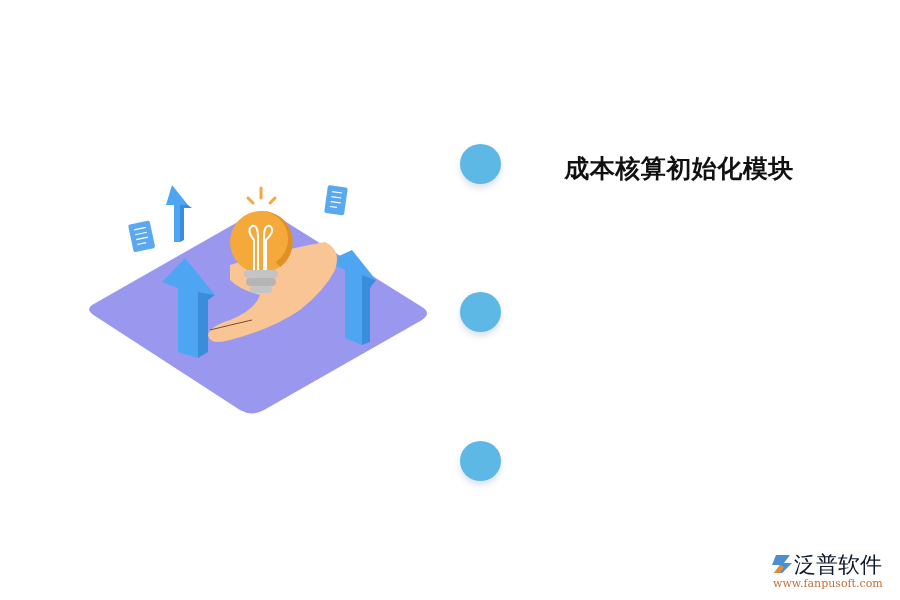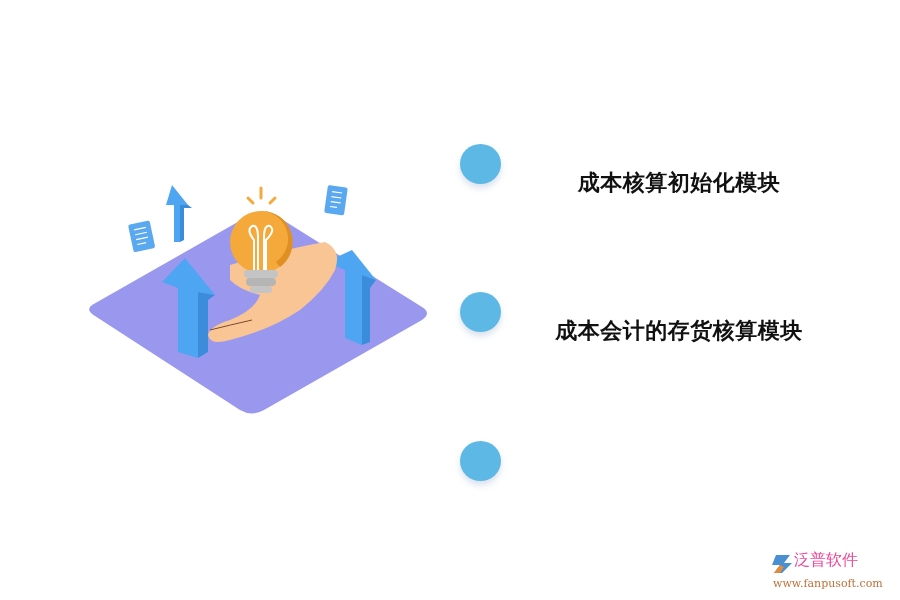--- a/index.html
+++ b/index.html
@@ -3,23 +3,23 @@
 <meta charset="utf-8">
 <style>
   html, body { margin:0; padding:0; }
   body { width:900px; height:600px; background:#ffffff; position:relative; overflow:hidden;
          font-family:"DejaVu Sans", sans-serif; }
   .illus { position:absolute; left:80px; top:170px; width:360px; height:250px; }
   .item { position:absolute; left:460px; width:380px; height:40px; }
   .dot { position:absolute; left:0; top:0; width:41px; height:40px; border-radius:50%;
          background:#5eb8e6; box-shadow:0 4px 6px rgba(150,170,200,0.35); }
   .label { position:absolute; left:58px; right:0; top:8px; text-align:center;
-           font-size:22px; font-weight:bold; color:#111; letter-spacing:0.5px;margin-top:16px; }
+           font-size:25px; font-weight:bold; color:#111; letter-spacing:0.5px; }
   .logo { position:absolute; left:768px; top:550px; width:128px; height:46px; }
-  .logo-name { position:absolute; left:26px; top:0; font-size:16px; color:#ec4899; }
+  .logo-name { position:absolute; left:26px; top:0; font-size:22px; color:#0f172a; }
   .logo-url { position:absolute; left:5px; top:27px; font-family:"DejaVu Serif", serif;
               font-size:11px; color:#c0703a; }
   .logo-mark { position:absolute; left:2px; top:3px; }
 </style>
 </head>
 <body>
 
 <div class="illus">
   <svg width="360" height="250" viewBox="0 0 360 250">
 
@@ -73,21 +73,20 @@
   </svg>
 </div>
 
 <div class="item" style="top:144px;">
   <div class="dot"></div>
   <div class="label">成本核算初始化模块</div>
 </div>
 
 <div class="item" style="top:292px;">
   <div class="dot"></div>
-  <div class="label">成本会计的存货核算模块</div>
 </div>
 
 <div class="item" style="top:441px;">
   <div class="dot"></div>
 </div>
 
 <div class="logo">
   <svg class="logo-mark" width="24" height="22" viewBox="0 0 24 22">
     <path d="M6 2 L20 2 L14 10 L22 10 L12 20 L4 20 L10 12 L2 12 Z" fill="#4a8fd0"></path>
     <path d="M4 20 L10 12 L14 14 L10 20 Z" fill="#e38a3c"></path>

